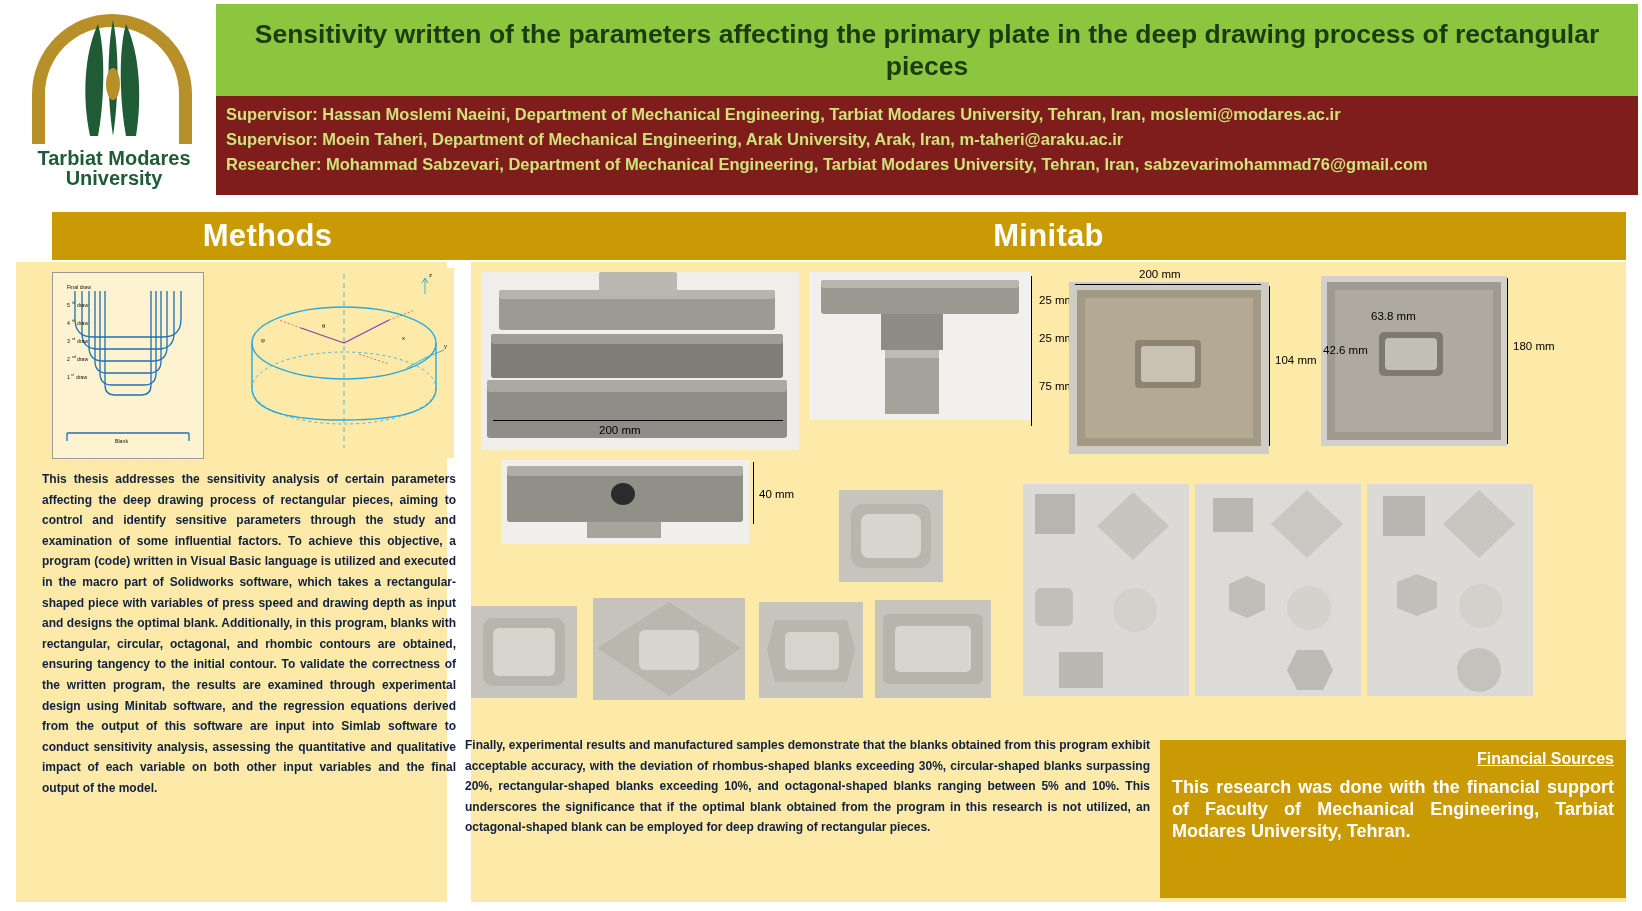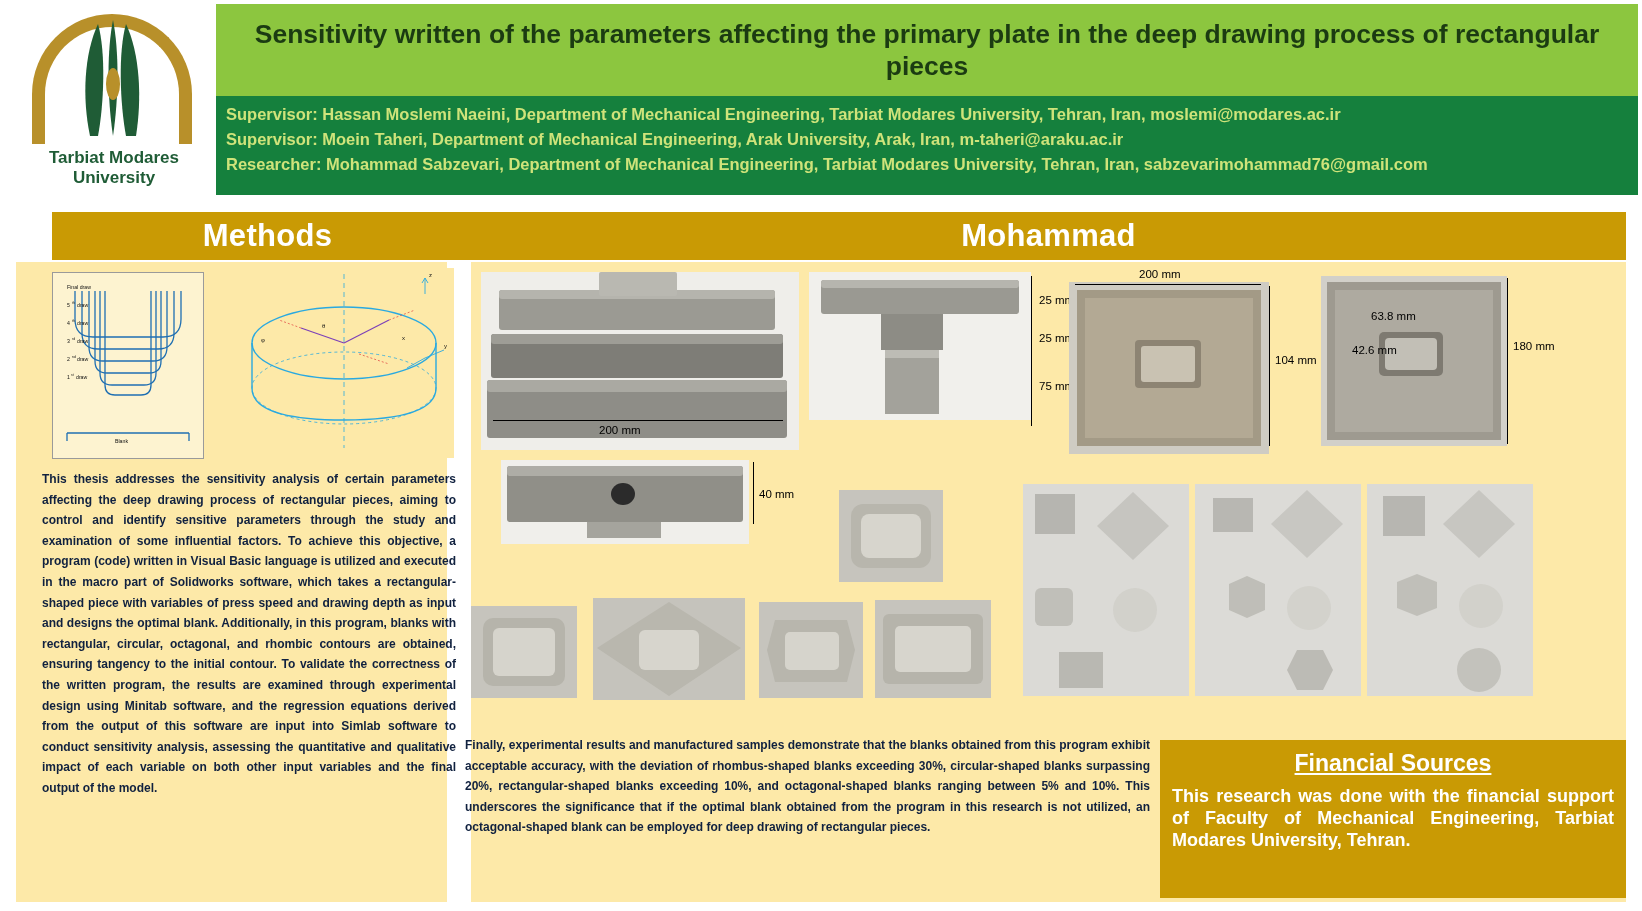--- a/index.html
+++ b/index.html
@@ -56,21 +56,21 @@
     left: 52px; top: 10px;
     width: 74px; height: 120px;
   }
   .logo-text {
     position: absolute;
     left: 0; top: 140px;
     width: 180px;
     text-align: center;
     color: #1f5c36;
     font-weight: bold;
-    font-size: 17px;
+    font-size: 20px;
     line-height: 20px;
   }
   .title-block {
     position: absolute;
     left: 216px; top: 4px;
     width: 1422px;
     height: 92px;
     background: #8cc63f;
     display: flex;
     align-items: center;
@@ -83,21 +83,21 @@
     font-weight: bold;
     font-size: 26.5px;
     line-height: 32px;
     text-align: center;
   }
   .authors-block {
     position: absolute;
     left: 216px; top: 96px;
     width: 1422px;
     height: 99px;
-    background: #15803d;
+    background: #7f1d1d;
     box-sizing: border-box;
     padding: 6px 0 0 10px;
   }
   .author-line {
     color: #cfe37a;
     font-weight: bold;
     font-size: 16.5px;
     line-height: 25px;
     white-space: nowrap;
   }
@@ -216,22 +216,22 @@
     position: absolute;
     left: 1160px; top: 740px;
     width: 466px; height: 158px;
     background: #c99a04;
     box-sizing: border-box;
     padding: 10px 12px;
   }
   .financial-title {
     color: #ffffff;
     font-weight: bold;
-    font-size: 23px;
-    text-align: center;
+    font-size: 16px;
+    text-align: right;
     text-decoration: underline;
     margin-bottom: 8px;
   }
   .financial-text {
     color: #ffffff;
     font-weight: bold;
     font-size: 18px;
     line-height: 22px;
     text-align: justify;
   }
@@ -267,21 +267,21 @@
       <div class="author-line">Supervisor: Hassan Moslemi Naeini, Department of Mechanical Engineering, Tarbiat Modares University, Tehran, Iran, moslemi@modares.ac.ir</div>
       <div class="author-line">Supervisor: Moein Taheri, Department of Mechanical Engineering, Arak University, Arak, Iran, m-taheri@araku.ac.ir</div>
       <div class="author-line">Researcher: Mohammad Sabzevari, Department of Mechanical Engineering, Tarbiat Modares University, Tehran, Iran, sabzevarimohammad76@gmail.com</div>
     </div>
   </div>
 
   <div class="methods-bar">
     <span class="bar-title">Methods</span>
   </div>
   <div class="outcomes-bar">
-    <span class="bar-title">Mohammad</span>
+    <span class="bar-title">Minitab</span>
   </div>
 
   <div class="methods-panel">
 
     <div class="method-fig-row">
 
       <div class="fig-draw-stages">
         <svg viewBox="0 0 150 185" width="150" height="185">
           <g stroke="#1f6fb2" fill="none" stroke-width="1.3">
             <path d="M52 18 L52 112 Q52 122 62 122 L88 122 Q98 122 98 112 L98 18"></path>
@@ -402,21 +402,21 @@
     <div class="img-ph" style="left:850px; top:14px; width:186px; height:170px; background:#d6d4cd;">
       <svg viewBox="0 0 186 170" width="186" height="170">
         <rect width="186" height="170" fill="#d2d0c9"></rect>
         <rect x="6" y="6" width="174" height="158" fill="#9e9a90"></rect>
         <rect x="14" y="14" width="158" height="142" fill="#aeaaa0"></rect>
         <rect x="58" y="56" width="64" height="44" rx="5" fill="#7e7a71"></rect>
         <rect x="64" y="62" width="52" height="32" rx="4" fill="#c2bfb6"></rect>
       </svg>
     </div>
     <div class="dim-label" style="left:900px; top:48px;">63.8 mm</div>
-    <div class="dim-label" style="left:852px; top:82px;margin-left:29px;">42.6 mm</div>
+    <div class="dim-label" style="left:852px; top:82px;">42.6 mm</div>
     <div class="dim-label" style="left:1042px; top:78px;">180 mm</div>
     <div class="dim-line-v" style="left:1036px; top:16px; height:166px;"></div>
 
     <div class="img-ph photo-a" style="left:30px; top:198px; width:248px; height:84px;">
       <svg viewBox="0 0 248 84" width="248" height="84">
         <rect width="248" height="84" fill="#f0efeb"></rect>
         <rect x="6" y="6" width="236" height="56" rx="3" fill="#908f88"></rect>
         <rect x="6" y="6" width="236" height="10" rx="3" fill="#aeada6"></rect>
         <ellipse cx="122" cy="34" rx="12" ry="11" fill="#2b2b2b"></ellipse>
         <rect x="86" y="62" width="74" height="16" fill="#a5a49d"></rect>

